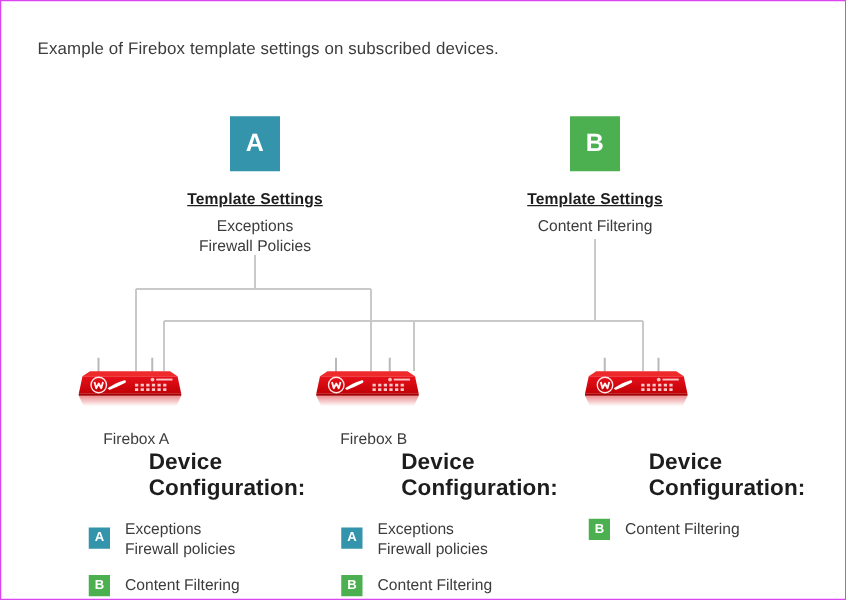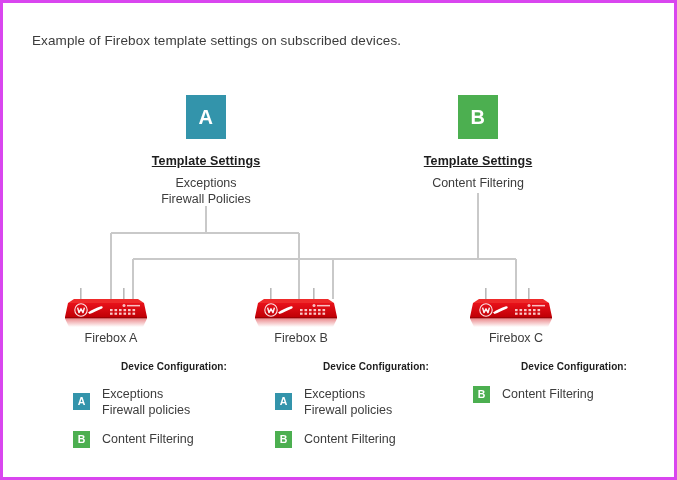--- a/index.html
+++ b/index.html
@@ -10,21 +10,21 @@
   }
   body {
     font-family: "Liberation Sans", sans-serif;
     -webkit-font-smoothing: antialiased;
   }
   #canvas {
     position: relative;
     width: 677px;
     height: 480px;
     background: #ffffff;
-    border: 3px solid #d946ef;
+    border: 1px solid #d946ef;
     box-sizing: border-box;
     overflow: hidden;
   }
 
   
   .caption {
     position: absolute;
     left: 29px;
     top: 30px;
     font-size: 13.5px;
@@ -87,36 +87,36 @@
     width: 170px;
     text-align: center;
   }
   .device.dev-a { left: 23px; top: 285px; }
   .device.dev-b { left: 213px; top: 285px; }
   .device.dev-c { left: 428px; top: 285px; }
 
   .device-img { width: 170px; height: 42px; display: block; }
 
   .device-label {
-    margin-top: 1px;
+    margin-top: 16px;
     font-size: 12.5px;
     color: #3c3c3c;
   }
 
   
   .config-col {
     position: absolute;
     width: 200px;
   }
   .config-col.col-a { left: 70px; top: 358px; }
   .config-col.col-b { left: 272px; top: 358px; }
   .config-col.col-c { left: 470px; top: 358px; }
 
   .config-title {
-    font-size: 10px;
+    font-size: 18px;
     font-weight: bold;
     color: #1d1d1d;
     letter-spacing: 0.1px;
     margin-bottom: 14px;
     padding-left: 48px;
   }
   .config-row {
     display: flex;
     align-items: flex-start;
     margin-bottom: 13px;
@@ -307,21 +307,20 @@
           <rect x="97.5" y="24.6" width="2.6" height="2.2"></rect>
         <rect x="102" y="24.6" width="2.6" height="2.2"></rect>
           <rect x="106.5" y="24.6" width="2.6" height="2.2"></rect>
       </g>
       <g opacity="0.75" fill="#ffffff">
         <circle cx="98" cy="17.6" r="1.5"></circle>
         <rect x="101" y="16.9" width="13" height="1.5"></rect>
       </g>
       <path d="M39,30.6 L121,30.6 L117,39 L43,39 Z" fill="url(#gC2)"></path>
     </svg>
-    <div class="device-label">Firebox C</div>
   </div>
 
   <div class="config-col col-a">
     <div class="config-title">Device Configuration:</div>
     <div class="config-row">
       <div class="config-badge teal">A</div>
       <div class="config-text">Exceptions
 Firewall policies</div>
     </div>
     <div class="config-row single">

